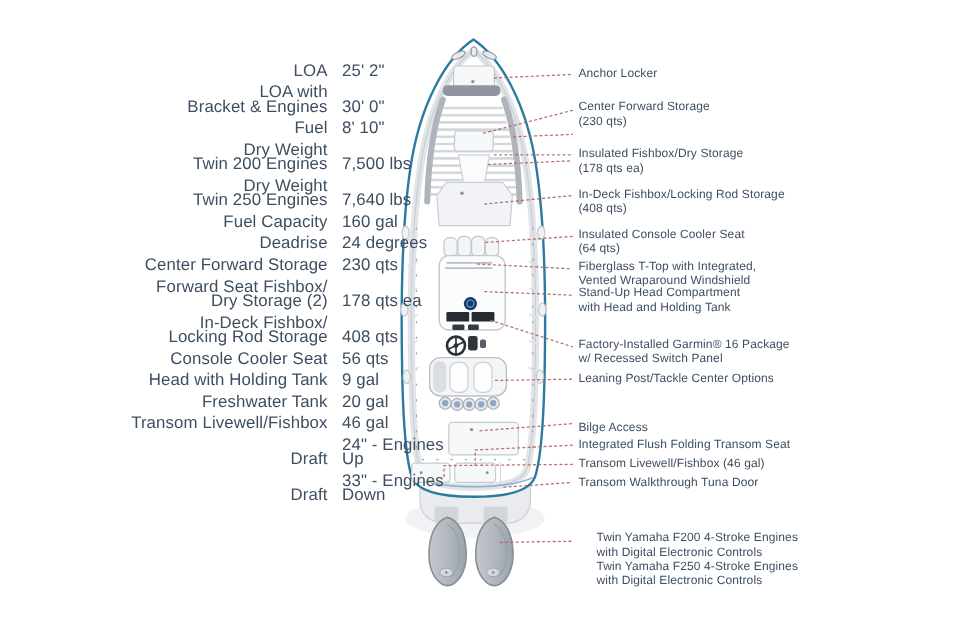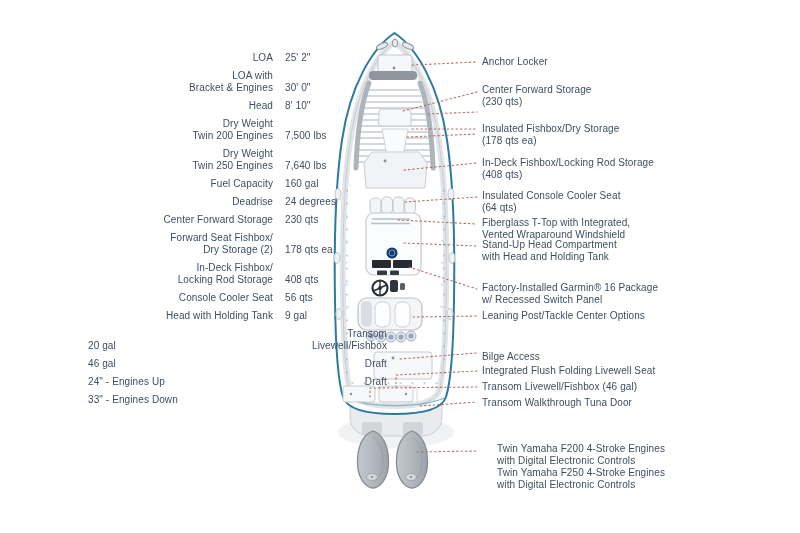--- a/index.html
+++ b/index.html
@@ -1,19 +1,19 @@
 <!DOCTYPE html>
 <html><head>
 <meta charset="utf-8">
 <style>
   html,body{margin:0;padding:0;background:#ffffff;}
   body{width:800px;height:533px;font-family:"Liberation Sans",sans-serif;}
   .stage{position:relative;width:800px;height:533px;overflow:hidden;color:#3d4e61;background:#ffffff;}
   .art{position:absolute;left:0;top:0;width:800px;height:533px;}
-  .specs{position:absolute;left:88px;top:52px;display:grid;grid-template-columns:185px 102px;column-gap:12px;row-gap:6px;font-size:10px;line-height:12px;align-items:end;letter-spacing:.1px;}
+  .specs{position:absolute;left:88px;top:52px;display:grid;grid-template-columns:185px 102px;column-gap:12px;row-gap:6px;font-size:14px;line-height:12px;align-items:end;letter-spacing:.1px;}
   .spec-label{text-align:right;white-space:pre-line;}
   .spec-value{text-align:left;white-space:pre-line;}
   .callout{position:absolute;left:482px;width:215px;font-size:10px;line-height:11.5px;white-space:pre-line;letter-spacing:.1px;}
   .power-item{margin-top:0;margin-left:15px;}
 </style>
 </head>
 <body>
 
 <div class="stage">
 
@@ -159,21 +159,21 @@
       <path d="M417 452 L477 451"></path>
     </g>
   </svg>
 
   <div class="specs">
     <div class="spec-label">LOA</div>
       <div class="spec-value">25' 2"</div>
     <div class="spec-label">LOA with
 Bracket &amp; Engines</div>
       <div class="spec-value">30' 0"</div>
-    <div class="spec-label">Head</div>
+    <div class="spec-label">Fuel</div>
       <div class="spec-value">8' 10"</div>
     <div class="spec-label">Dry Weight
 Twin 200 Engines</div>
       <div class="spec-value">7,500 lbs</div>
     <div class="spec-label">Dry Weight
 Twin 250 Engines</div>
       <div class="spec-value">7,640 lbs</div>
     <div class="spec-label">Fuel Capacity</div>
       <div class="spec-value">160 gal</div>
     <div class="spec-label">Deadrise</div>
@@ -183,20 +183,21 @@
     <div class="spec-label">Forward Seat Fishbox/
 Dry Storage (2)</div>
       <div class="spec-value">178 qts ea</div>
     <div class="spec-label">In-Deck Fishbox/
 Locking Rod Storage</div>
       <div class="spec-value">408 qts</div>
     <div class="spec-label">Console Cooler Seat</div>
       <div class="spec-value">56 qts</div>
     <div class="spec-label">Head with Holding Tank</div>
       <div class="spec-value">9 gal</div>
+    <div class="spec-label">Freshwater Tank</div>
       <div class="spec-value">20 gal</div>
     <div class="spec-label">Transom Livewell/Fishbox</div>
       <div class="spec-value">46 gal</div>
     <div class="spec-label">Draft</div>
       <div class="spec-value">24" - Engines Up</div>
     <div class="spec-label">Draft</div>
       <div class="spec-value">33" - Engines Down</div>
   </div>
 
   <div class="callout" style="top:56px">Anchor Locker</div>
@@ -209,21 +210,21 @@
   <div class="callout" style="top:190px">Insulated Console Cooler Seat
 (64 qts)</div>
   <div class="callout" style="top:217px">Fiberglass T-Top with Integrated,
 Vented Wraparound Windshield</div>
   <div class="callout" style="top:239px">Stand-Up Head Compartment
 with Head and Holding Tank</div>
   <div class="callout" style="top:282px">Factory-Installed Garmin® 16 Package
 w/ Recessed Switch Panel</div>
   <div class="callout" style="top:310px">Leaning Post/Tackle Center Options</div>
   <div class="callout" style="top:351px">Bilge Access</div>
-  <div class="callout" style="top:365px">Integrated Flush Folding Livewell Seat</div>
+  <div class="callout" style="top:365px">Integrated Flush Folding Transom Seat</div>
   <div class="callout" style="top:381px">Transom Livewell/Fishbox (46 gal)</div>
   <div class="callout" style="top:397px">Transom Walkthrough Tuna Door</div>
 
   <div class="callout power-item" style="top:443px">Twin Yamaha F200 4-Stroke Engines
 with Digital Electronic Controls</div>
   <div class="callout power-item" style="top:467px">Twin Yamaha F250 4-Stroke Engines
 with Digital Electronic Controls</div>
 
 </div>
 

